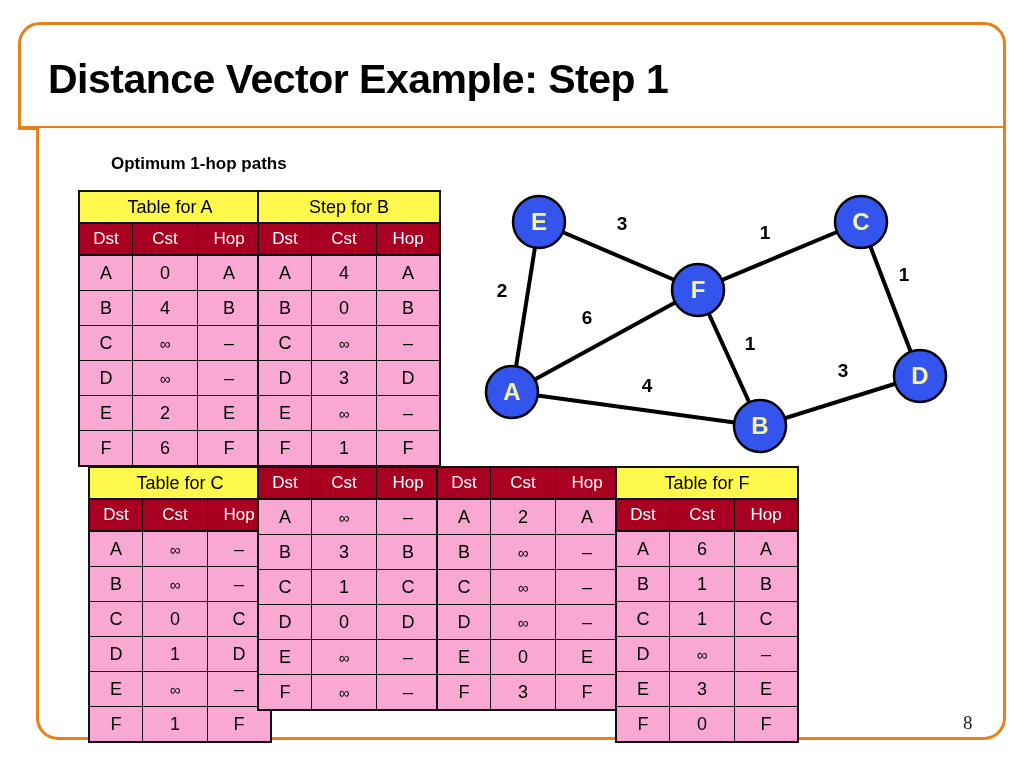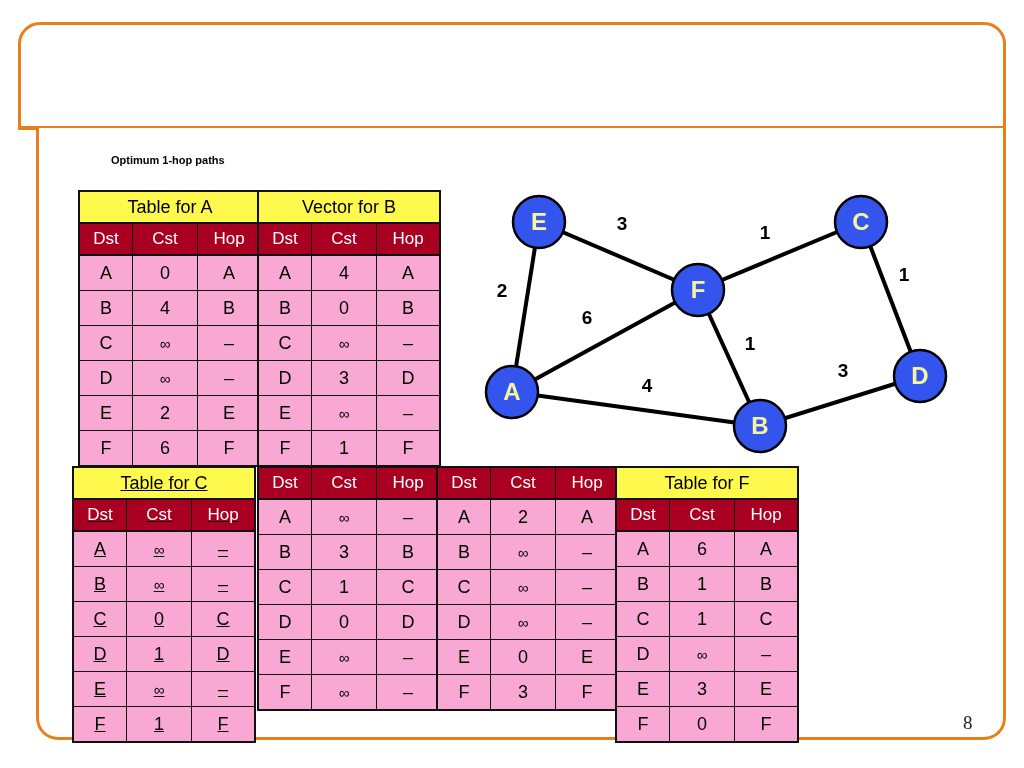--- a/index.html
+++ b/index.html
@@ -56,21 +56,21 @@
     font-size: 41px;
     font-weight: bold;
     color: #000000;
     letter-spacing: -0.5px;
     white-space: nowrap;
   }
 
   #subtitle {
     position: absolute;
     left: 111px; top: 154px;
-    font-size: 11px;
+    font-size: 17px;
     font-weight: bold;
     color: #000000;
     white-space: nowrap;
   }
 
   #page-number {
     position: absolute;
     left: 963px; top: 712px;
     font-family: "Liberation Serif", serif;
     font-size: 19px;
@@ -112,21 +112,21 @@
   .tbl .inf {
     font-size: 15px;
   }
   .c-dst { width: 52px; }
   .c-cst { width: 64px; }
   .c-hop { width: 62px; }
 
   
   #table-A { left: 78px;  top: 190px; }
   #table-B { left: 257px; top: 190px; }
-  #table-C { left: 72px;  top: 466px; text-decoration: underline; }
+  #table-C { left: 88px;  top: 466px; }
   #table-D { left: 257px; top: 466px; }
   #table-E { left: 436px; top: 466px; }
   #table-F { left: 615px; top: 466px; padding-left: 34px; }
 
   
   #graph {
     position: absolute;
     left: 460px; top: 185px;
     width: 520px; height: 270px;
   }
@@ -134,20 +134,21 @@
 </style>
 </head>
 <body>
 
 <div id="slide">
 
   <div class="frame-title"></div>
   <div class="frame-top-rule"></div>
   <div class="frame-body"></div>
 
+  <div id="page-title">Distance Vector Example: Step 1</div>
   <div id="subtitle">Optimum 1-hop paths</div>
   <div id="page-number">8</div>
 
   <table class="tbl" id="table-A">
       <tbody>
         <tr>
           <td class="cap" colspan="3">Table for A</td>
         </tr>
         <tr class="hdr">
           <td class="c-dst">Dst</td>
@@ -182,21 +183,21 @@
         <tr>
           <td class="c-dst">F</td>
           <td class="c-cst">6</td>
           <td class="c-hop">F</td>
         </tr>
       </tbody>
     </table>
   <table class="tbl" id="table-B">
       <tbody>
         <tr>
-          <td class="cap" colspan="3">Vector for B</td>
+          <td class="cap" colspan="3">Step for B</td>
         </tr>
         <tr class="hdr">
           <td class="c-dst">Dst</td>
           <td class="c-cst">Cst</td>
           <td class="c-hop">Hop</td>
         </tr>
         <tr>
           <td class="c-dst">A</td>
           <td class="c-cst">4</td>
           <td class="c-hop">A</td>

